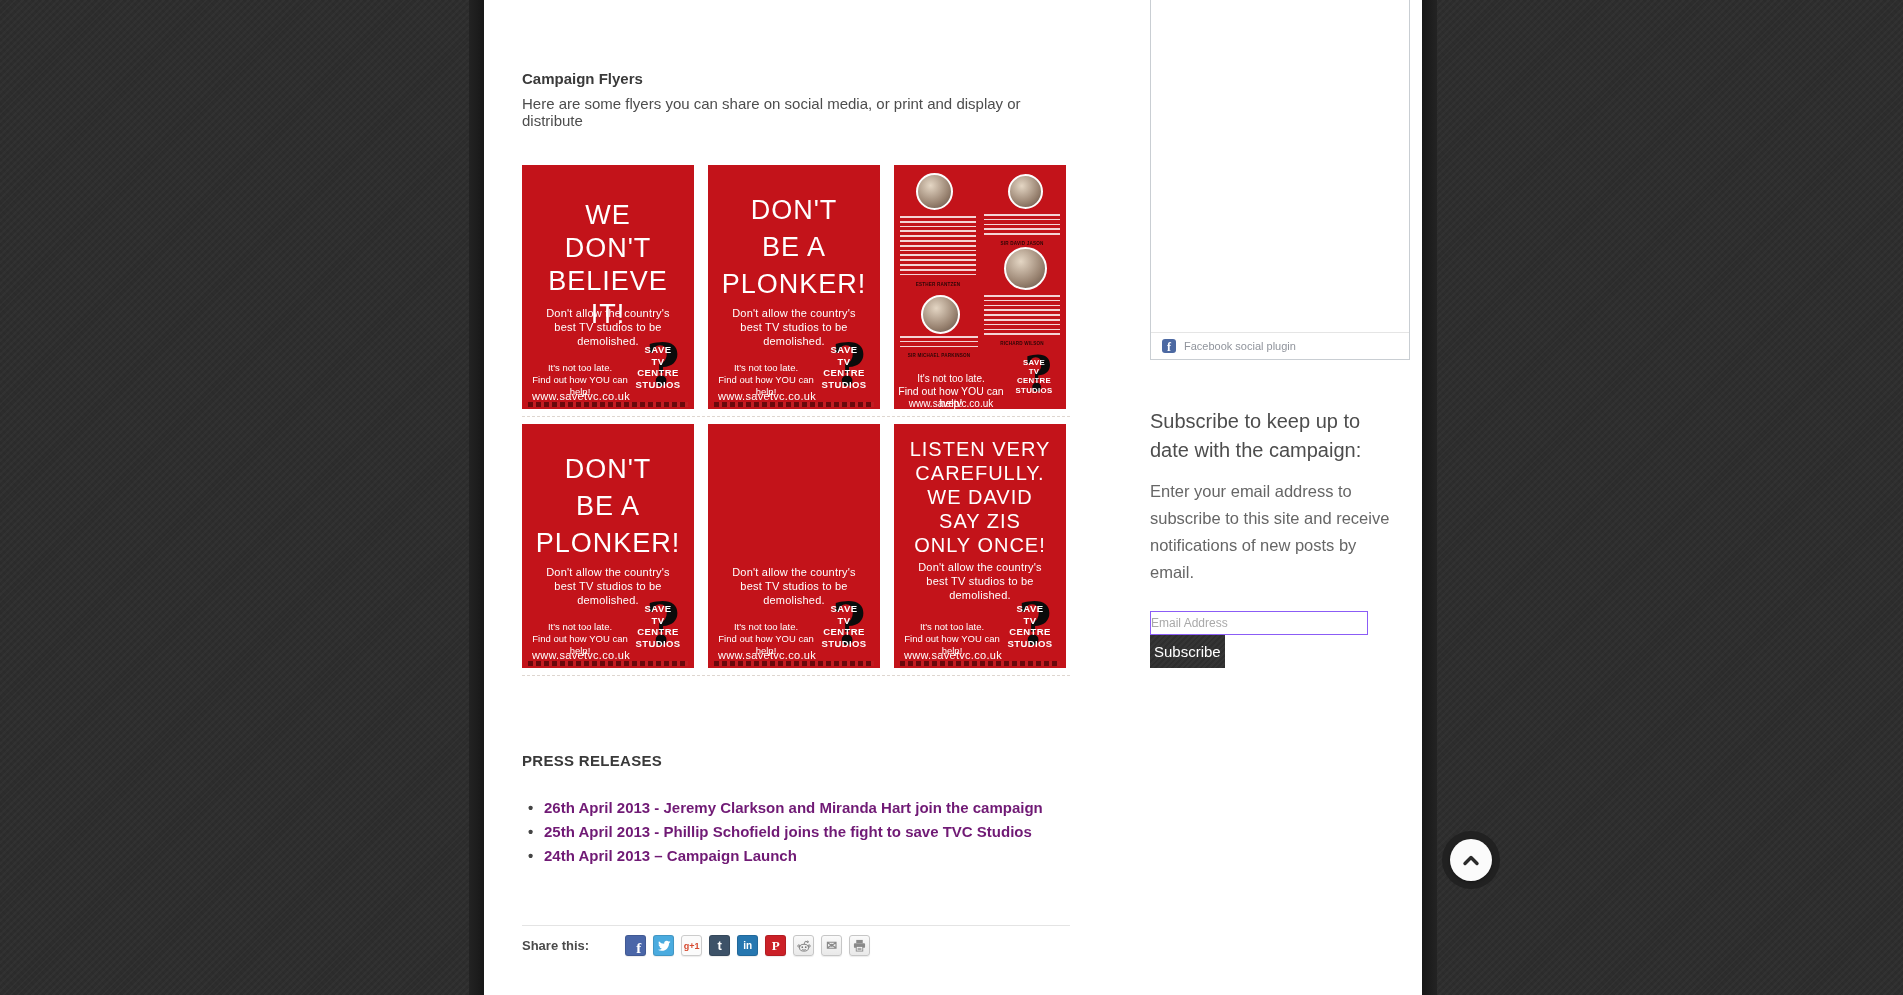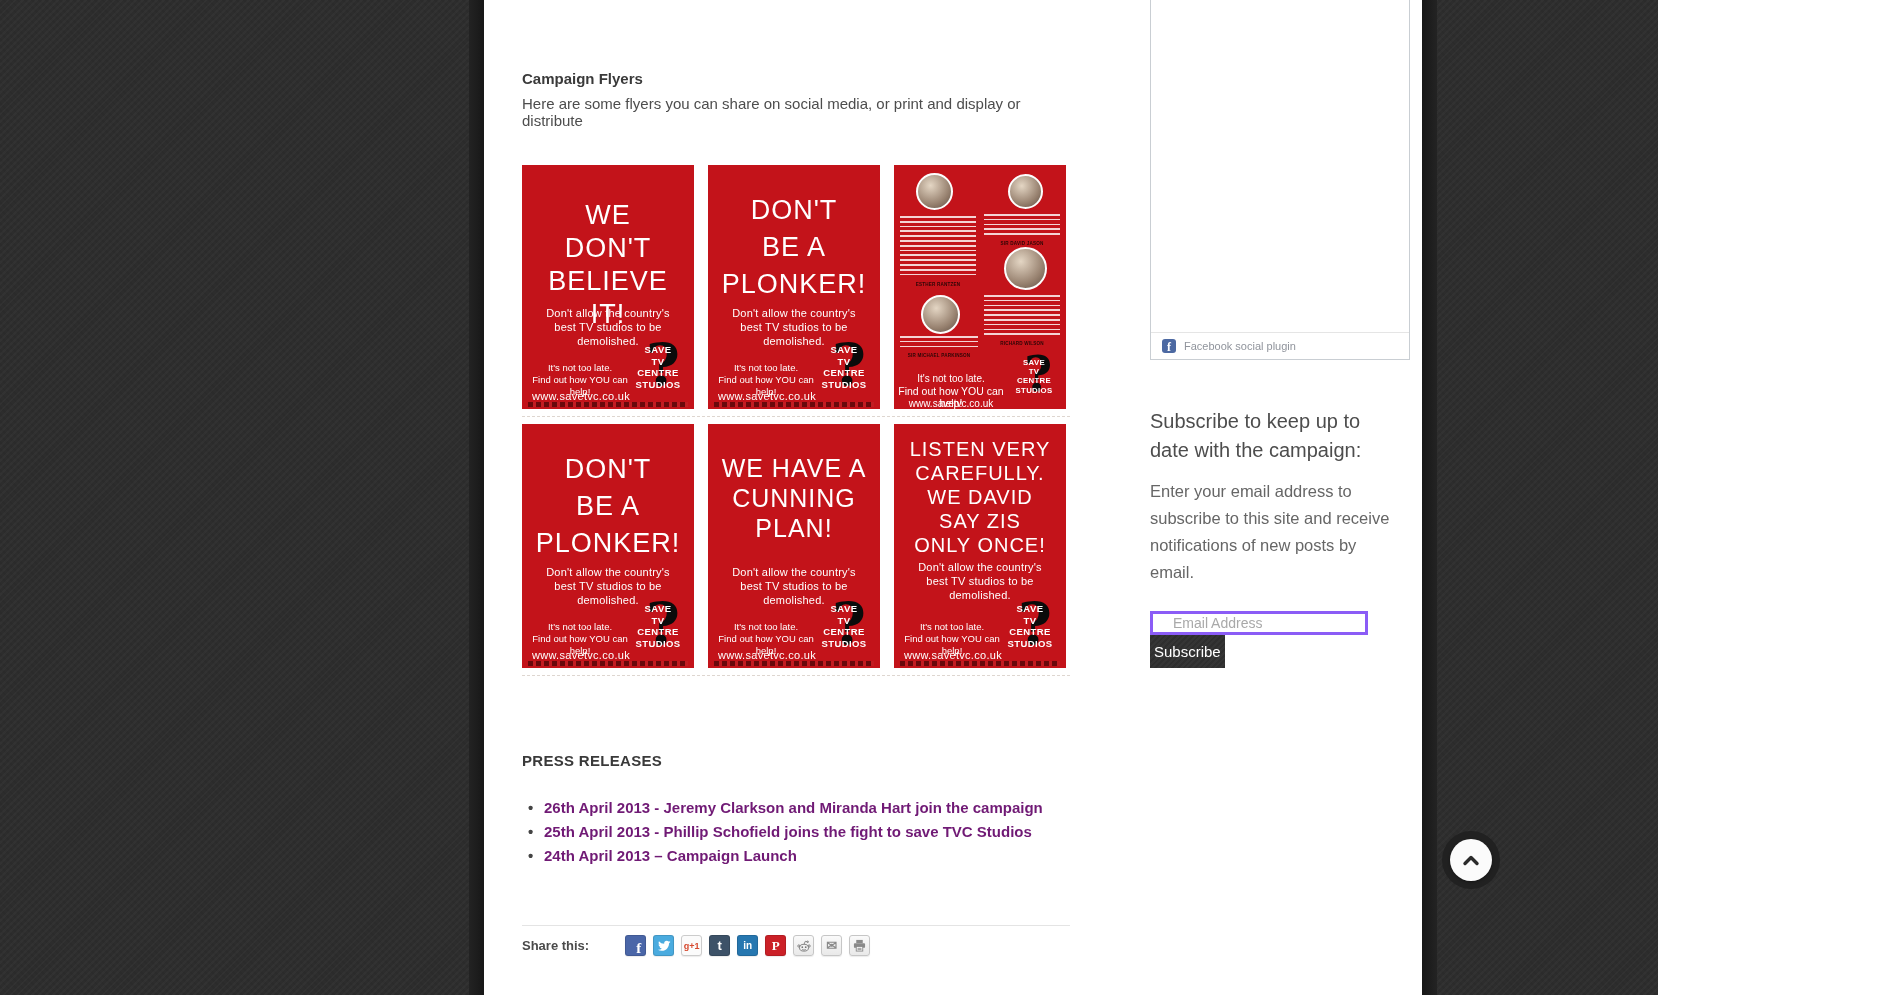--- a/index.html
+++ b/index.html
@@ -1,19 +1,19 @@
 <!DOCTYPE html>
 <html><head>
 <meta charset="utf-8">
 <style>
   * { margin:0; padding:0; box-sizing:border-box; }
   html,body { width:1903px; height:995px; overflow:hidden; }
   body { font-family:"Liberation Sans", sans-serif; }
 
-  .stage { position:relative; width:1658px; height:995px;
+  .stage { position:relative; width:1903px; height:995px;
     background:
       repeating-linear-gradient(135deg, rgba(255,255,255,.022) 0 2px, rgba(0,0,0,0) 2px 5px),
       repeating-linear-gradient(45deg, rgba(0,0,0,.05) 0 2px, rgba(0,0,0,0) 2px 5px),
       #2d2d2d; }
 
   .edge-strip { position:absolute; top:0; height:995px; width:15px; }
   .edge-strip.left  { left:469px; background:linear-gradient(to right,#232323,#171717); }
   .edge-strip.right { left:1422px; background:linear-gradient(to left,#232323,#171717); }
 
   .sheet { position:absolute; left:484px; top:0; width:938px; height:995px; background:#fff; }
@@ -104,22 +104,22 @@
   .fb-foot { position:absolute; left:0; right:0; bottom:0; border-top:1px solid #e5e5e5;
              padding:6px 11px; display:flex; align-items:center; gap:8px; cursor:pointer; }
   .fb-badge { width:14px; height:14px; border-radius:3px; background:#4c69a2; color:#fff;
               font-family:"Liberation Serif",serif; font-weight:bold; font-size:12px;
               display:flex; align-items:flex-end; justify-content:center; line-height:12px; }
   .fb-foot-label { font-size:11px; color:#90949c; }
 
   .sub-heading { margin-top:47px; font-size:20px; line-height:29px; color:#4d4d4d;
                  font-weight:normal; width:250px; }
   .sub-text { margin-top:13px; font-size:16.5px; line-height:27px; color:#666; width:252px; }
-  .email-input { margin-top:25px; width:218px; height:24px; border:3px solid #8b5cf6;
-                 padding:3px 20px; font-size:14px; color:#444; font-family:"Liberation Sans",sans-serif; }
+  .email-input { margin-top:25px; width:218px; height:24px; border:1px solid #8b5cf6;
+                 padding:3px 0; font-size:12px; color:#444; font-family:"Liberation Sans",sans-serif; }
   .email-input::placeholder { color:#a9a9a9; }
   .subscribe-btn { display:inline-block; border:none; cursor:pointer;
       background:repeating-linear-gradient(135deg, rgba(255,255,255,.03) 0 2px, rgba(0,0,0,0) 2px 4px), #2e2e2e;
       color:#fff; font-size:15px; padding:8px 4px; font-family:"Liberation Sans",sans-serif; }
 
   
   .scroll-top { position:absolute; left:1442px; top:831px; width:58px; height:58px;
                 border-radius:50%; background:#212121; display:flex; align-items:center;
                 justify-content:center; cursor:pointer; }
   .scroll-top .inner { width:42px; height:42px; border-radius:50%; background:#fbfbfb;
@@ -209,25 +209,20 @@
           <div class="fl-cta"><span>It's not too late.</span><br><span>Find out how YOU can help!</span></div>
           <div class="fl-url">www.savetvc.co.uk</div>
           <div class="fl-logo">
             <span class="q">?</span>
             <div class="ltxt"><span>SAVE</span><br><span>TV</span><br><span>CENTRE</span><br><span>STUDIOS</span></div>
           </div>
           <div class="fl-credit"></div>
         </div>
 
         <div class="flyer f5">
-          <div class="fl-head">
-            <span>WE HAVE A</span>
-              <span>CUNNING</span>
-              <span>PLAN!</span>
-          </div>
           <div class="fl-sub"><span>Don't allow the country's</span><br><span>best TV studios to be demolished.</span></div>
           <div class="fl-cta"><span>It's not too late.</span><br><span>Find out how YOU can help!</span></div>
           <div class="fl-url">www.savetvc.co.uk</div>
           <div class="fl-logo">
             <span class="q">?</span>
             <div class="ltxt"><span>SAVE</span><br><span>TV</span><br><span>CENTRE</span><br><span>STUDIOS</span></div>
           </div>
           <div class="fl-credit"></div>
         </div>
 

